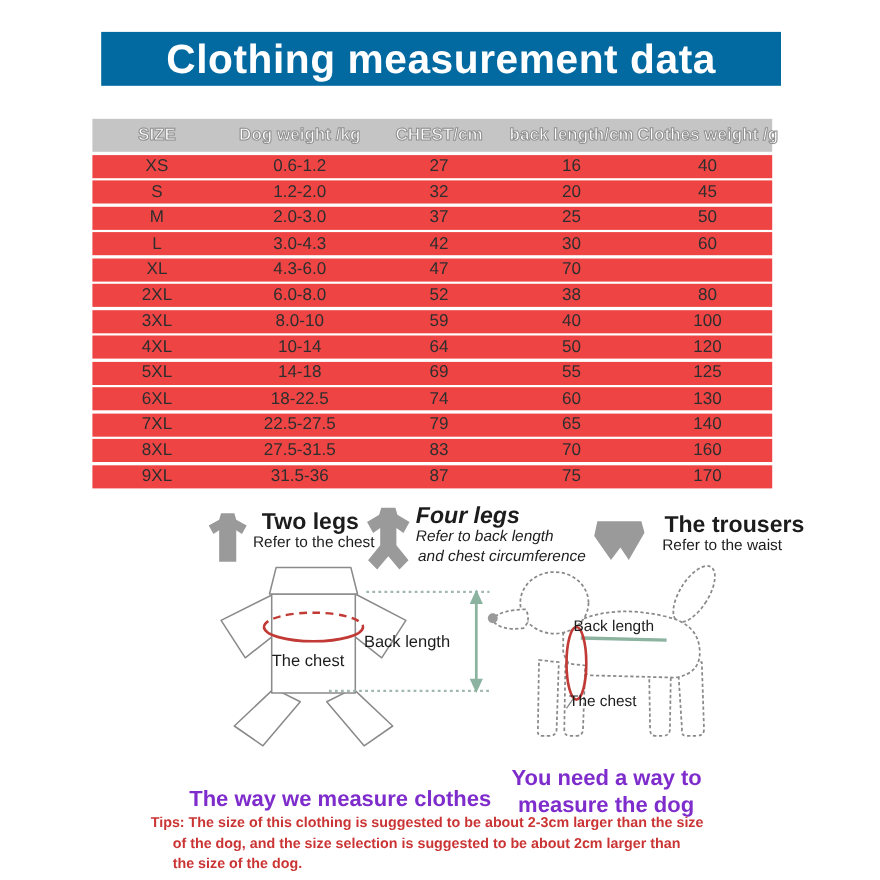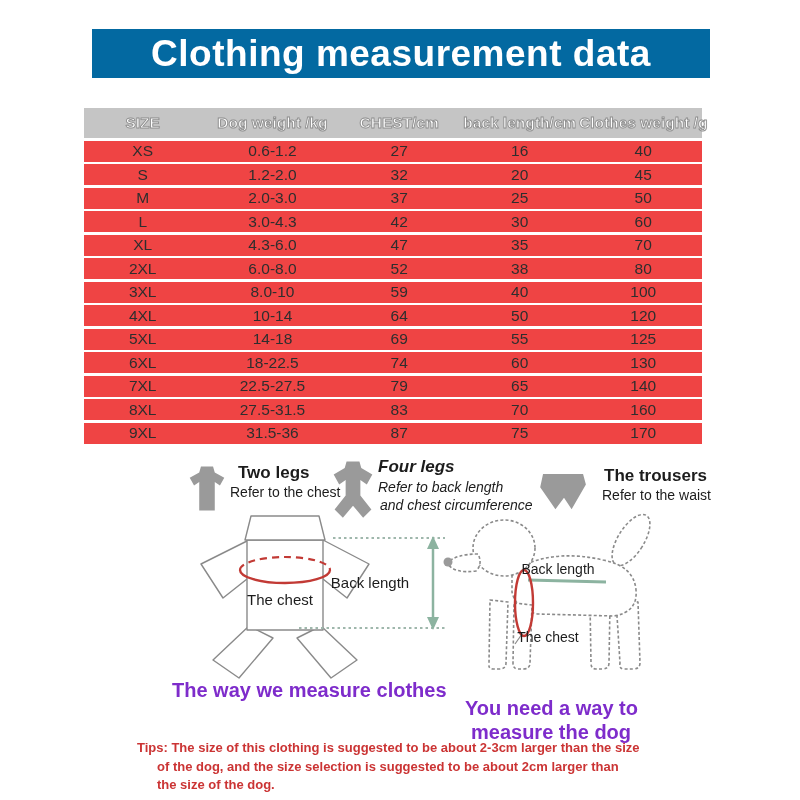--- a/index.html
+++ b/index.html
@@ -15,30 +15,30 @@
   .size-table{position:absolute;left:84px;top:80px;width:618px;margin-top:28px;}
   .thead{display:grid;grid-template-columns:19% 23% 18% 21% 19%;height:30px;background:#c5c5c5;}
   .thead .hcell{display:flex;align-items:center;justify-content:center;
       font-size:15.5px;font-weight:700;color:#ffffff;
       -webkit-text-stroke:0.9px #8f8f8f;text-shadow:0 0 1px #9a9a9a;white-space:nowrap;}
   .trow{display:grid;grid-template-columns:19% 23% 18% 21% 19%;height:21px;background:#ef4444;margin-top:2.5px;}
   .tcell{display:flex;align-items:center;justify-content:center;font-size:15.5px;color:#2e2e2e;}
 
   
   .legend-group{position:absolute;}
-  .legend-title{position:absolute;font-size:17px;font-weight:600;color:#1c1c1c;white-space:nowrap;}
+  .legend-title{position:absolute;font-size:21px;font-weight:600;color:#1c1c1c;white-space:nowrap;}
   .legend-desc{position:absolute;font-size:14px;color:#1c1c1c;white-space:nowrap;}
   .legend-icon{position:absolute;}
 
   
   .diagram{position:absolute;}
   svg text{font-family:"Liberation Sans","DejaVu Sans",sans-serif;fill:#1c1c1c;}
 
   .caption{position:absolute;color:#7e2ccb;font-weight:600;font-size:20px;line-height:24px;white-space:nowrap;}
-  .caption.center{text-align:center;}
+  .caption.center{text-align:center;margin-top:37px;}
 
   
   .tips{position:absolute;left:137px;top:739px;color:#cb3434;font-size:13px;font-weight:600;line-height:18.5px;}
   .tips .indent{padding-left:20px;}
 </style>
 </head>
 <body>
 
 <div id="canvas">
 
@@ -80,21 +80,20 @@
           <div class="tcell">L</div>
           <div class="tcell">3.0-4.3</div>
           <div class="tcell">42</div>
           <div class="tcell">30</div>
           <div class="tcell">60</div>
         </div>
         <div class="trow">
           <div class="tcell">XL</div>
           <div class="tcell">4.3-6.0</div>
           <div class="tcell">47</div>
-          <div class="tcell">35</div>
           <div class="tcell">70</div>
         </div>
         <div class="trow">
           <div class="tcell">2XL</div>
           <div class="tcell">6.0-8.0</div>
           <div class="tcell">52</div>
           <div class="tcell">38</div>
           <div class="tcell">80</div>
         </div>
         <div class="trow">

